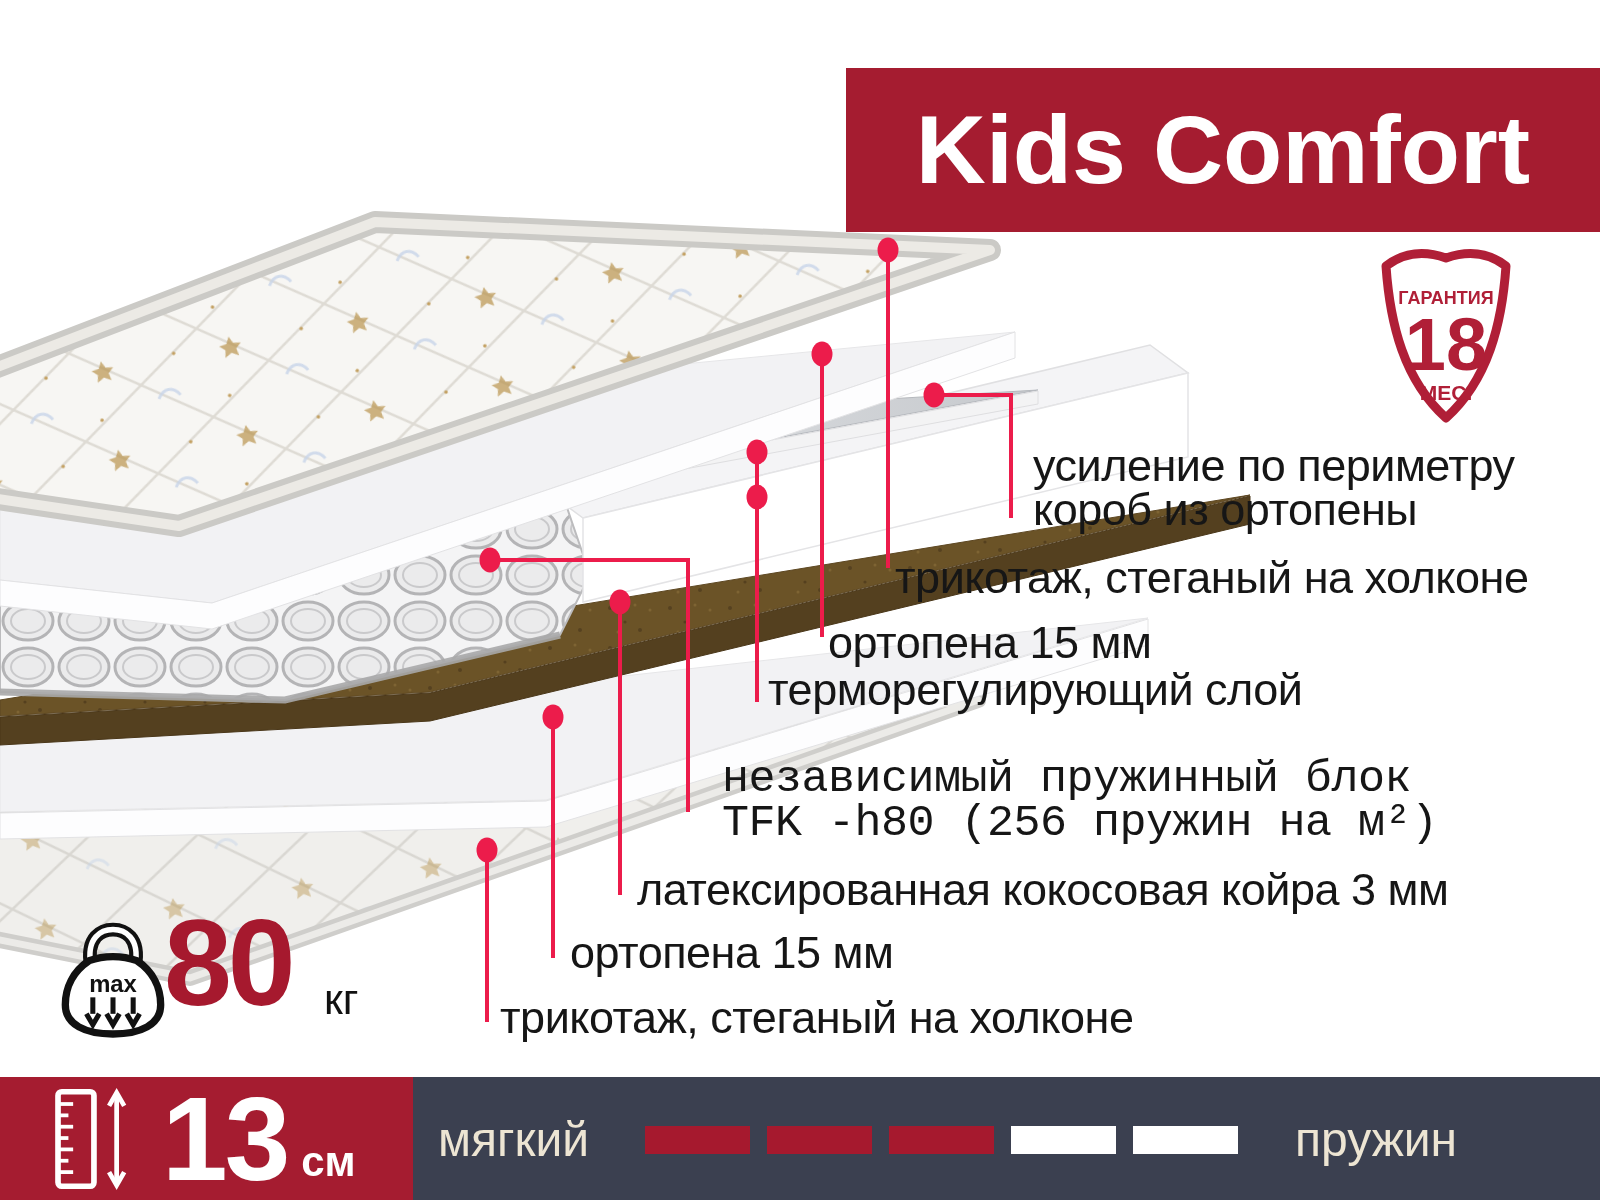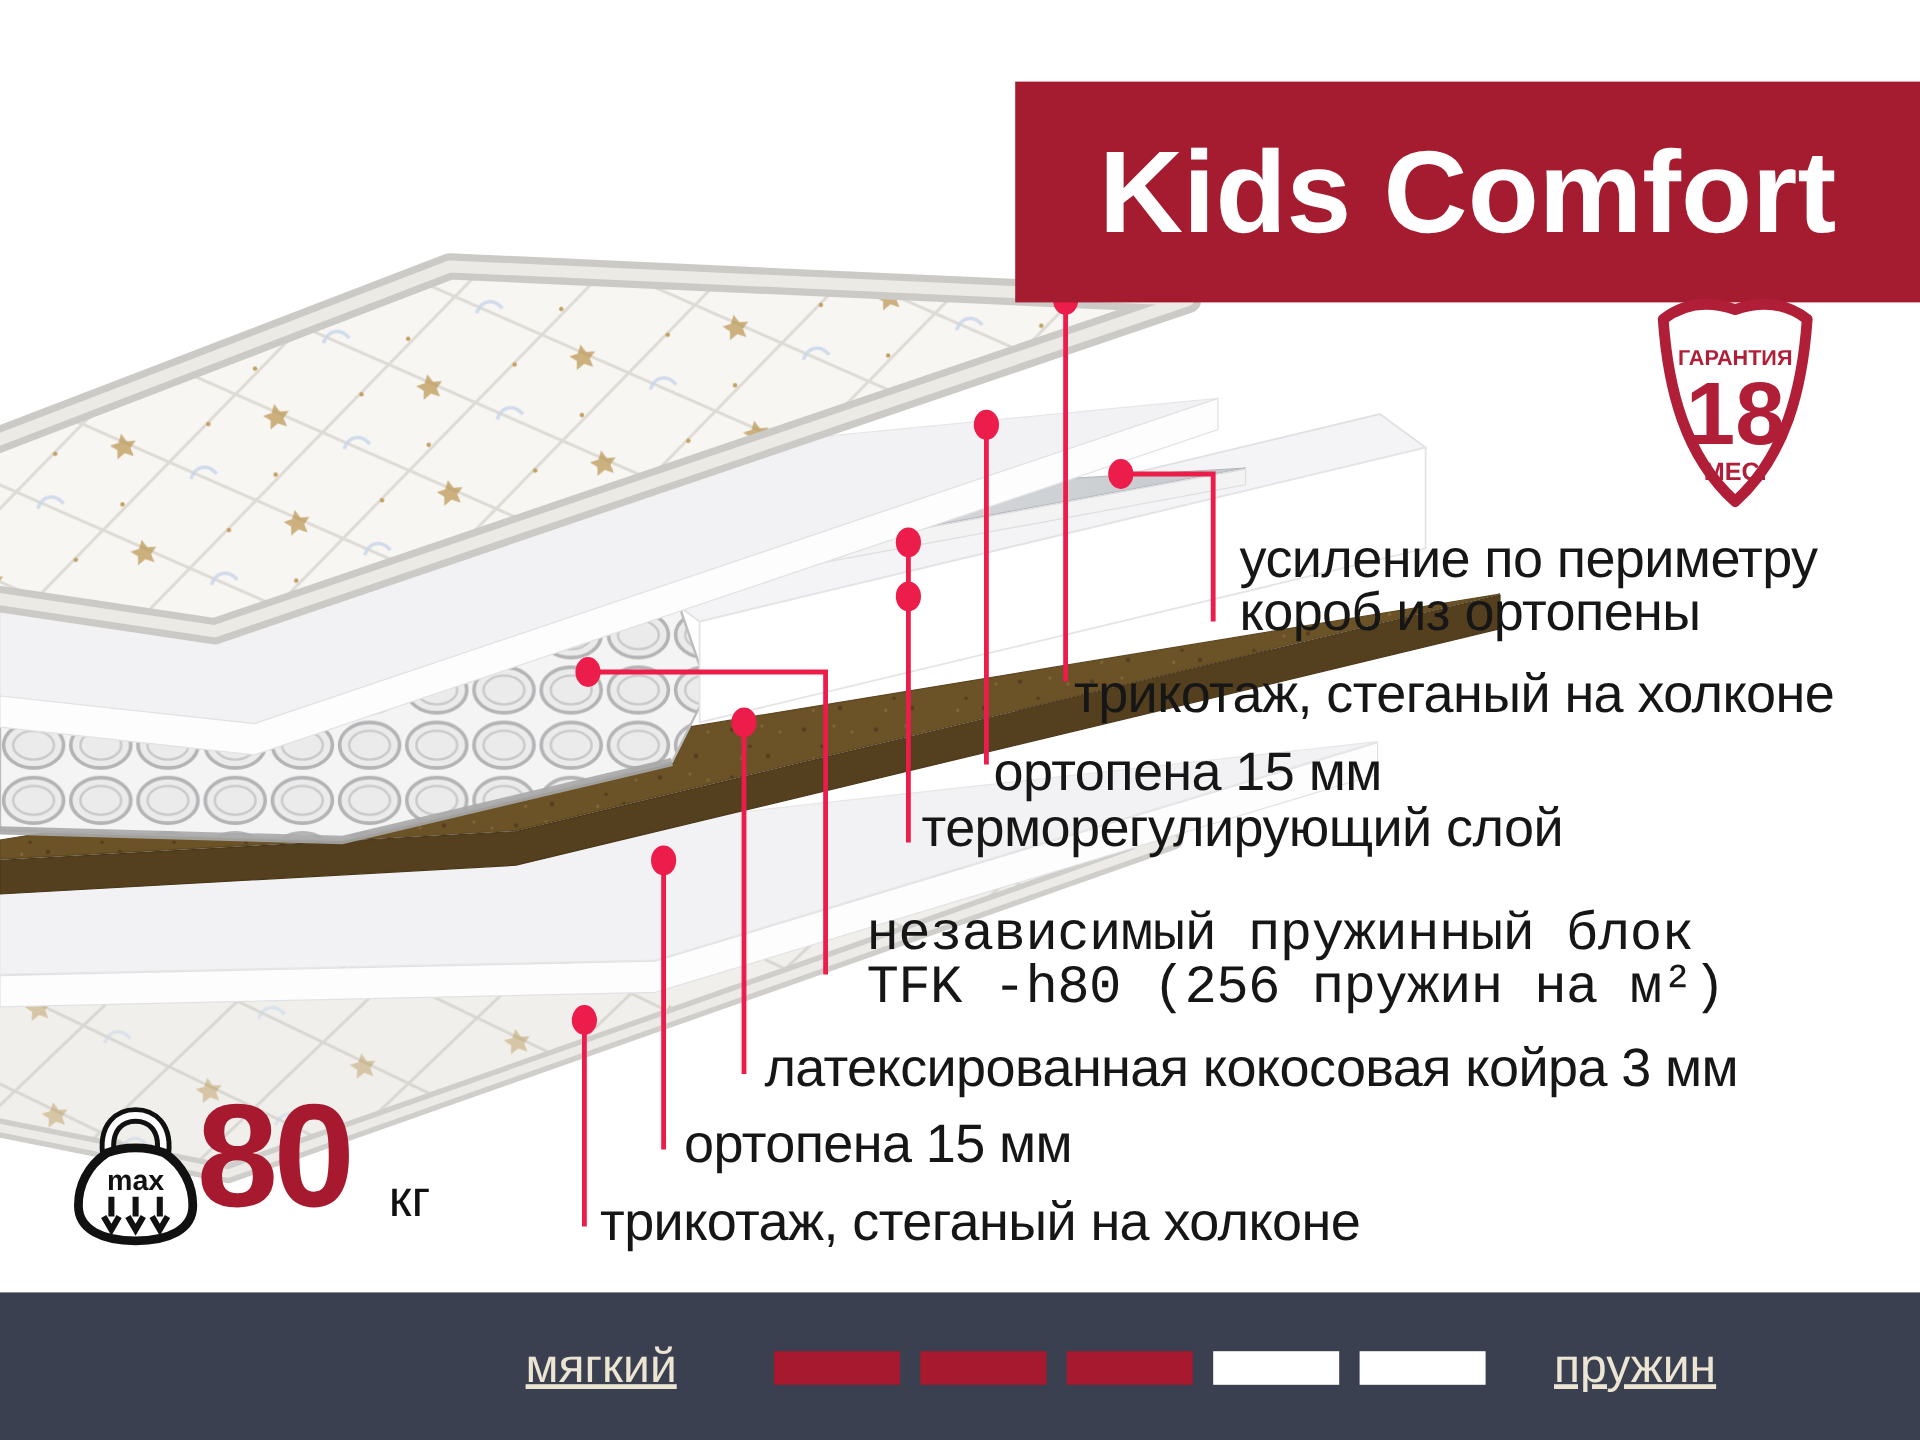--- a/index.html
+++ b/index.html
@@ -1,39 +1,39 @@
 <!DOCTYPE html>
 <html><head>
 <meta charset="utf-8">
 <style>
   html,body{margin:0;padding:0;background:#fff;}
   body{width:1600px;height:1200px;overflow:hidden;font-family:"Liberation Sans",sans-serif;}
   .stage{position:relative;width:1600px;height:1200px;background:#ffffff;overflow:hidden;}
   .stage svg.scene{position:absolute;left:0;top:0;}
 
-  .banner{position:absolute;left:846px;top:68px;width:754px;height:184px;
+  .banner{position:absolute;left:846px;top:68px;width:754px;height:164px;
     display:flex;align-items:center;justify-content:center;}
   .banner .title{color:#ffffff;font-size:97px;font-weight:bold;letter-spacing:0px;white-space:nowrap;}
 
   .shield-wrap{position:absolute;left:1360px;top:234px;width:172px;height:196px;}
 
   .label{position:absolute;color:#161616;font-size:45px;line-height:44px;white-space:pre-line;letter-spacing:-0.5px;}
 
   .weight{position:absolute;left:52px;top:912px;width:420px;height:140px;}
   .weight .kb{position:absolute;left:6px;top:4px;}
   .weight .val{position:absolute;left:112px;top:-10px;font-size:122px;font-weight:bold;letter-spacing:-4px;line-height:1;}
   .weight .unit{position:absolute;left:272px;top:66px;font-size:43px;color:#111;line-height:1;}
 
   .bottombar{position:absolute;left:0;top:1077px;width:1600px;height:123px;}
   .bar-bg{position:absolute;left:0;top:0;width:100%;height:100%;}
   .hblock{position:absolute;left:0;top:0;width:413px;height:123px;display:flex;align-items:center;}
   .hblock .ruler{margin-left:50px;}
   .hblock .hval{color:#fff;font-size:118px;font-weight:bold;line-height:1;margin-left:26px;letter-spacing:-3px;}
   .hblock .hunit{color:#fff;font-size:42px;font-weight:bold;margin-left:14px;margin-top:46px;}
-  .soft-label,.hard-label{position:absolute;top:50%;transform:translateY(-50%);font-size:40px;text-decoration:underline;}
+  .soft-label,.hard-label{position:absolute;top:50%;transform:translateY(-50%);font-size:48px;}
   .soft-label{left:438px;}
   .hard-label{left:1295px;}
   .dashes{position:absolute;left:645px;top:49px;display:flex;gap:17px;}
   .dash{width:105px;height:28px;}
 </style>
 </head>
 <body>
 
 <div class="stage">
 
@@ -178,20 +178,39 @@
           <polyline points="75,104 82,116 89,104"></polyline>
       </g>
     </svg>
     <div class="val" style="color: rgb(166, 25, 46);">80</div>
     <div class="unit">кг</div>
   </div>
 
   <div class="bottombar">
     <div class="bar-bg" id="bar-bg" style="background: rgb(59, 64, 80);"></div>
 
+    <div class="hblock" id="height-block" style="background: rgb(165, 28, 48);">
+      <svg class="ruler" width="86" height="104" viewBox="0 0 90 110">
+        <rect x="8" y="5" width="38" height="100" rx="4" fill="none" stroke="#fff" stroke-width="6"></rect>
+        <g stroke="#fff" stroke-width="4">
+          <line x1="8" y1="18" x2="24" y2="18"></line>
+            <line x1="8" y1="30" x2="19" y2="30"></line>
+          <line x1="8" y1="42" x2="24" y2="42"></line>
+            <line x1="8" y1="54" x2="19" y2="54"></line>
+          <line x1="8" y1="66" x2="24" y2="66"></line>
+            <line x1="8" y1="78" x2="19" y2="78"></line>
+          <line x1="8" y1="90" x2="24" y2="90"></line>
+        </g>
+        <line x1="70" y1="10" x2="70" y2="100" stroke="#fff" stroke-width="5"></line>
+        <polyline points="62,20 70,6 78,20" fill="none" stroke="#fff" stroke-width="5"></polyline>
+        <polyline points="62,90 70,104 78,90" fill="none" stroke="#fff" stroke-width="5"></polyline>
+      </svg>
+      <div class="hval">13</div>
+      <div class="hunit">см</div>
+    </div>
 
     <div class="soft-label" id="soft-label" style="color: rgb(237, 229, 211);">мягкий</div>
     <div class="dashes" id="dashes">
         <div class="dash" style="background: rgb(166, 25, 46);"></div>
         <div class="dash" style="background: rgb(166, 25, 46);"></div>
         <div class="dash" style="background: rgb(166, 25, 46);"></div>
         <div class="dash" style="background: rgb(255, 255, 255);"></div>
         <div class="dash" style="background: rgb(255, 255, 255);"></div>
       </div>
     <div class="hard-label" id="hard-label" style="color: rgb(237, 229, 211);">пружин</div>

